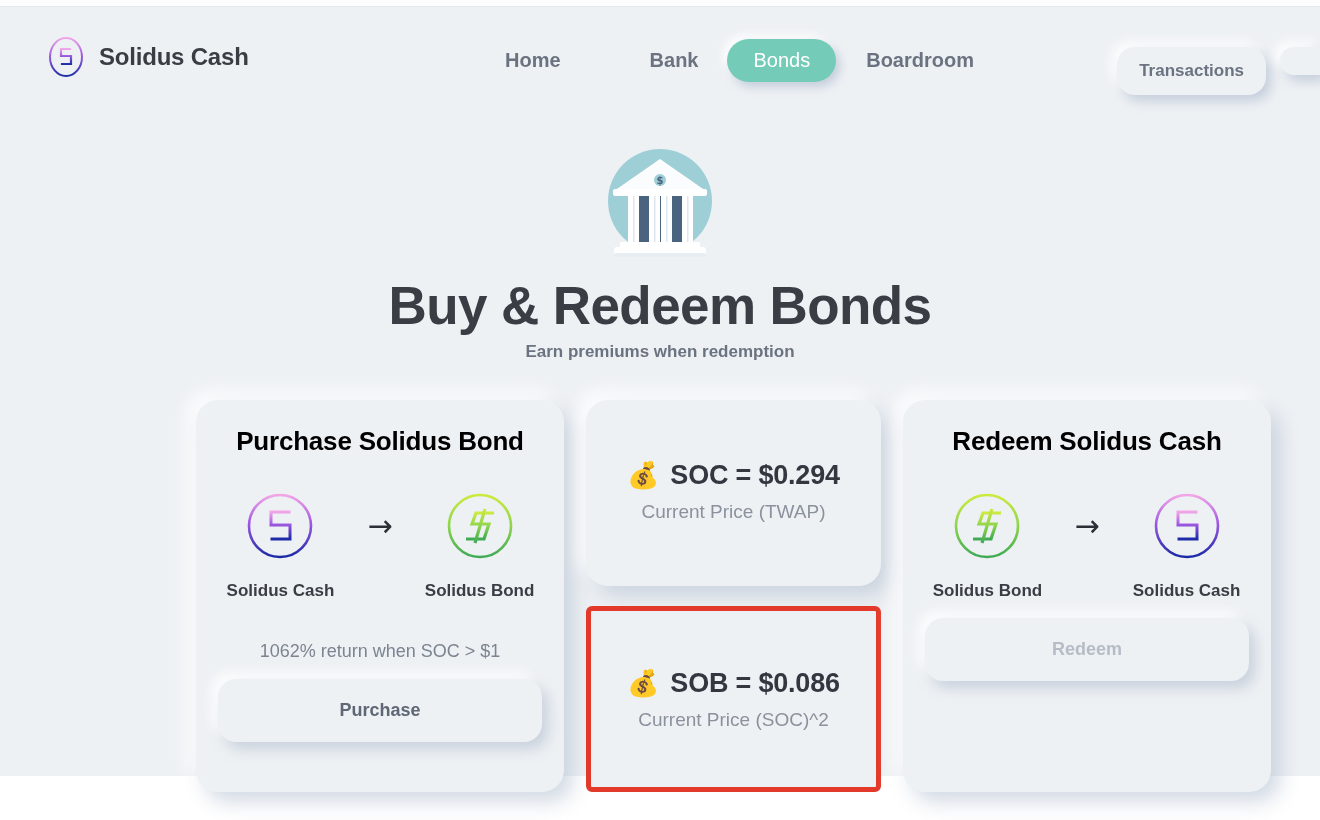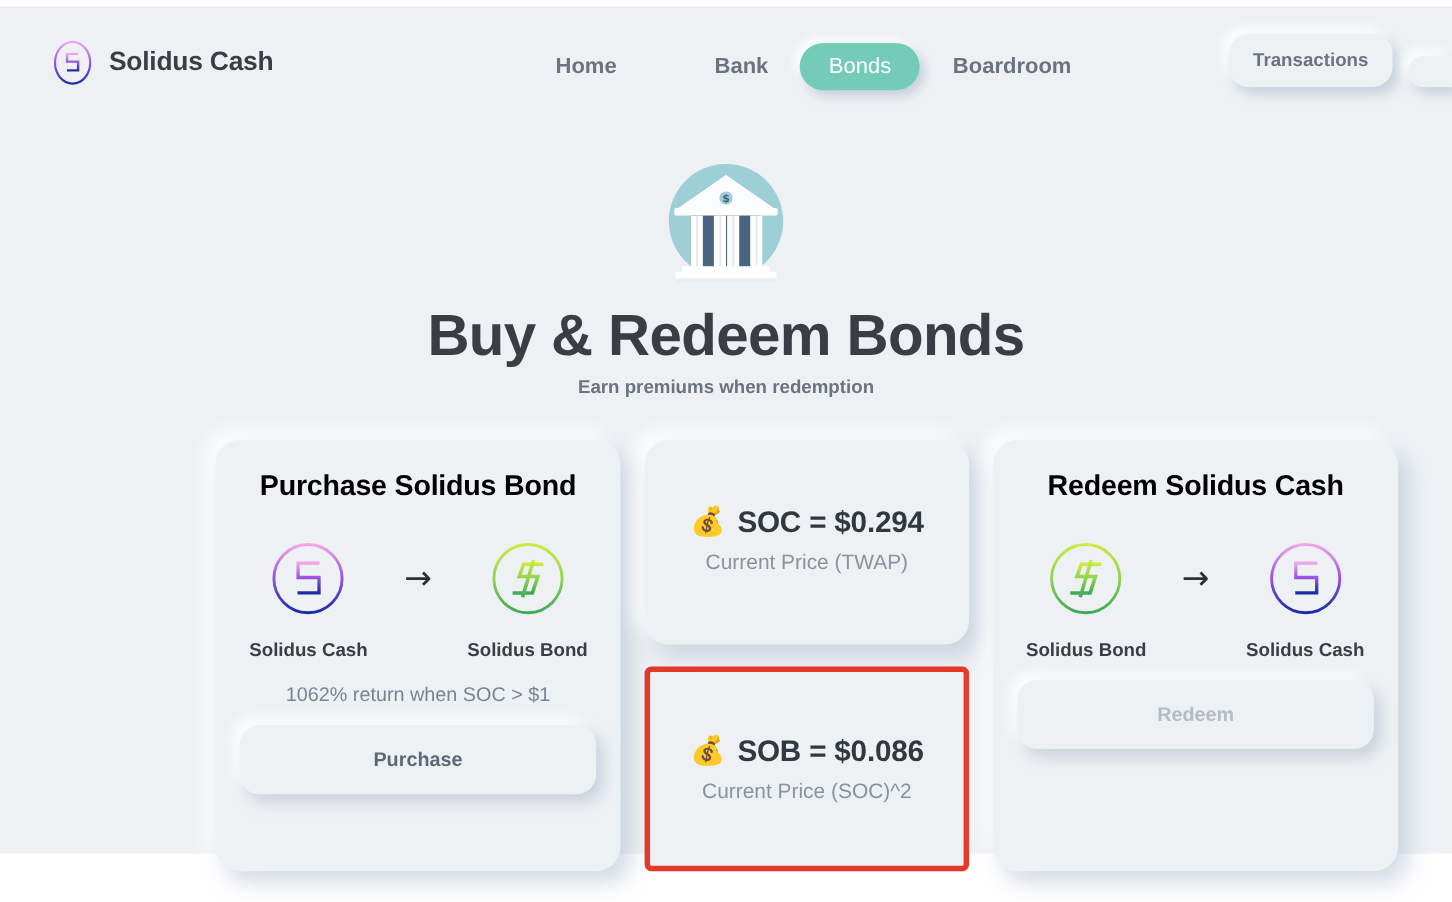--- a/index.html
+++ b/index.html
@@ -51,22 +51,22 @@
     background: #74ccb8;
     color: #ffffff;
     font-size: 20px; font-weight: normal;
     padding: 10px 26px;
     border-radius: 26px;
     box-shadow: 4px 5px 10px rgba(163,177,198,0.55),
                -4px -4px 9px rgba(255,255,255,0.95);
     cursor: pointer; white-space: nowrap;
   }
   .nav-right {
-    position: absolute; right: 0px; top: 24px;
-    display: flex; align-items: flex-end; gap: 14px;
+    position: absolute; right: 0px; top: 40px;
+    display: flex; align-items: flex-start; gap: 14px;
   }
   .btn-neu {
     background: #eef1f4;
     border: none;
     border-radius: 18px;
     font-family: "Liberation Sans", sans-serif;
     font-size: 17px; font-weight: bold;
     color: #6b7280;
     padding: 14px 22px;
     box-shadow: 5px 6px 12px rgba(163,177,198,0.55),
@@ -131,21 +131,21 @@
   .token-label {
     margin-top: 20px; font-size: 17px; font-weight: bold; color: #3a3d44;
     white-space: nowrap;
   }
   .arrow {
     font-size: 30px; color: #2b2f36; line-height: 1;
     margin-bottom: 40px; font-family: "DejaVu Sans", sans-serif;
   }
 
   .card-note {
-    margin-top: 20px; font-size: 18px; color: #7c8491;
+    margin-top: 40px; font-size: 18px; color: #7c8491;
   }
   .card-action {
     display: block; width: 100%;
     margin-top: 17px;
     background: #eef1f4;
     border: none; border-radius: 18px;
     padding: 21px 10px;
     font-family: "Liberation Sans", sans-serif;
     font-size: 18px; font-weight: bold; color: #5f6774;
     box-shadow: 6px 7px 14px rgba(163,177,198,0.5),

